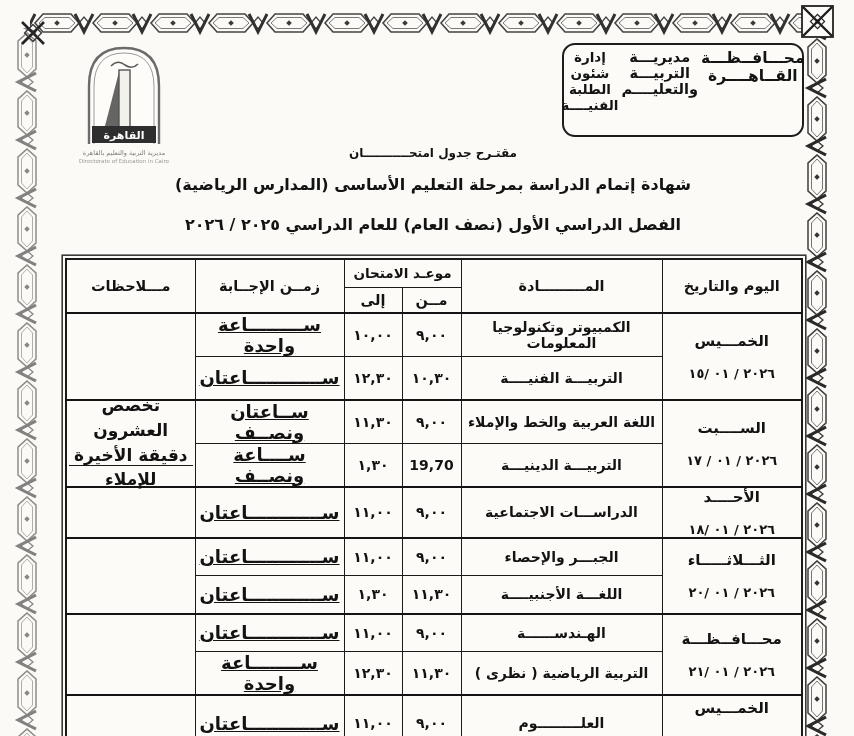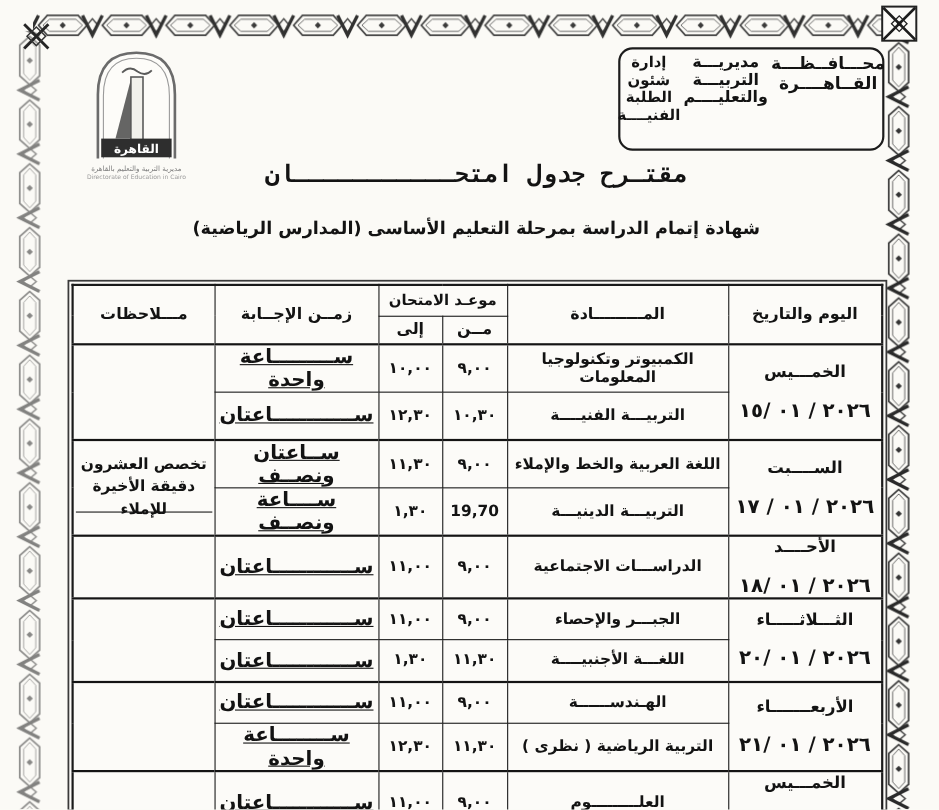--- a/index.html
+++ b/index.html
@@ -15,21 +15,21 @@
     top:43px;left:562px;width:242px;height:94px;
     border:2.2px solid #1c1c1c;border-radius:13px;background:#fcfbf8;
     box-sizing:border-box;display:flex;flex-direction:row;justify-content:center;
     text-align:center;gap:3px;padding:4px 8px;
   }
   .letterhead-box .l1{font-size:15.5px;font-weight:bold;}
   .letterhead-box .l2{font-size:14.5px;font-weight:bold;}
   .letterhead-box .l3{font-size:13.5px;font-weight:bold;}
   
   .title-block{top:146px;left:65px;width:736px;text-align:center;}
-  .title-block .t1{font-size:22px;font-weight:bold;margin-bottom:26px;font-family:Liberation Mono, monospace;}
+  .title-block .t1{font-size:12px;font-weight:bold;margin-bottom:15px;}
   .title-block .t2{font-size:16px;font-weight:bold;margin-bottom:21px;}
   .title-block .t3{font-size:16px;font-weight:bold;}
   
   .exam-table{
     top:258px;left:65px;width:736px;
     border-collapse:collapse;table-layout:fixed;direction:rtl;
     background:#fcfbf8;
     border:2.4px solid #1a1a1a;
     box-shadow:0 0 0 2px #fcfbf8, 0 0 0 3.6px #3a3a3a;
   }
@@ -40,26 +40,26 @@
   .exam-table th{font-size:14.5px;}
   .hh1{height:28px;} .hh2{height:26px;}
   .rh-a{height:43px;} .rh-b{height:40px;} .rh-c{height:48px;}
   .rh-d{height:38px;} .rh-e{height:56px;}
   tr.group-start td{border-top:2.6px solid #141414;}
   .subject{font-size:14px;}
   .time-cell{font-size:14px;direction:ltr;}
   .duration{font-size:18px;text-decoration:underline;}
   .day-cell{padding:2px;border-radius:11px;}
   .day-name{font-size:15px;font-weight:bold;}
-  .day-date{font-size:18px;font-weight:bold;direction:ltr;margin-top:16px;letter-spacing:1px;}
+  .day-date{font-size:13px;font-weight:bold;direction:ltr;margin-top:16px;letter-spacing:1px;}
   .notes-cell{vertical-align:top;padding:0;}
   .note-box{
     border-bottom:1.6px solid #1a1a1a;height:46px;box-sizing:border-box;
     display:flex;align-items:center;justify-content:center;
-    font-size:14px;font-weight:bold;line-height:1.45;padding:2px 3px;
+    font-size:17px;font-weight:bold;line-height:1.45;padding:2px 3px;
   }
 </style>
 </head>
 <body>
 
 <svg class="abs" style="left:30px;top:6px;" width="780" height="36" aria-hidden="true">
   <defs>
     <pattern id="chainH" width="58" height="34" patternUnits="userSpaceOnUse">
       <polygon points="5,17 13,8 41,8 49,17 41,26 13,26" fill="none" stroke="#343434" stroke-width="1.6"></polygon>
       <polygon points="9,17 15,11.5 39,11.5 45,17 39,22.5 15,22.5" fill="none" stroke="#4a4a4a" stroke-width="0.8"></polygon>
@@ -126,20 +126,21 @@
 
 <div class="abs letterhead-box">
   <div class="l1">محـــافــظـــة القــاهــــرة</div>
   <div class="l2">مديريـــة التربيـــة والتعليــــم</div>
   <div class="l3">إدارة شئون الطلبة الفنيــــة</div>
 </div>
 
 <div class="abs title-block">
   <div class="t1">مقتـرح جدول امتحـــــــــــان</div>
   <div class="t2">شهادة إتمام الدراسة بمرحلة التعليم الأساسى (المدارس الرياضية)</div>
+  <div class="t3">الفصل الدراسي الأول (نصف العام) للعام الدراسي ٢٠٢٥ ‏/ ٢٠٢٦</div>
 </div>
 
 <table class="abs exam-table">
   <colgroup>
     <col style="width:140px">
       <col style="width:201px">
       <col style="width:59px">
     <col style="width:58px">
       <col style="width:149px">
       <col style="width:129px">
@@ -222,21 +223,21 @@
     </tr>
     <tr class="rh-d">
       <td class="subject">اللغـــة الأجنبيــــة</td>
       <td class="time-cell">١١,٣٠</td>
       <td class="time-cell">١,٣٠</td>
       <td class="duration">ســــــــــــاعتان</td>
     </tr>
 
     <tr class="group-start rh-d">
       <td class="day-cell" rowspan="2">
-        <div class="day-name">الأربعـــــــاء</div>
+        <div class="day-name">محـــافــظـــة</div>
         <div class="day-date">٢٠٢٦ / ٠١ /٢١</div>
       </td>
       <td class="subject">الهـندســــــة</td>
       <td class="time-cell">٩,٠٠</td>
       <td class="time-cell">١١,٠٠</td>
       <td class="duration">ســــــــــــاعتان</td>
       <td class="notes-cell" rowspan="2"></td>
     </tr>
     <tr class="rh-d">
       <td class="subject">التربية الرياضية ( نظرى )</td>

